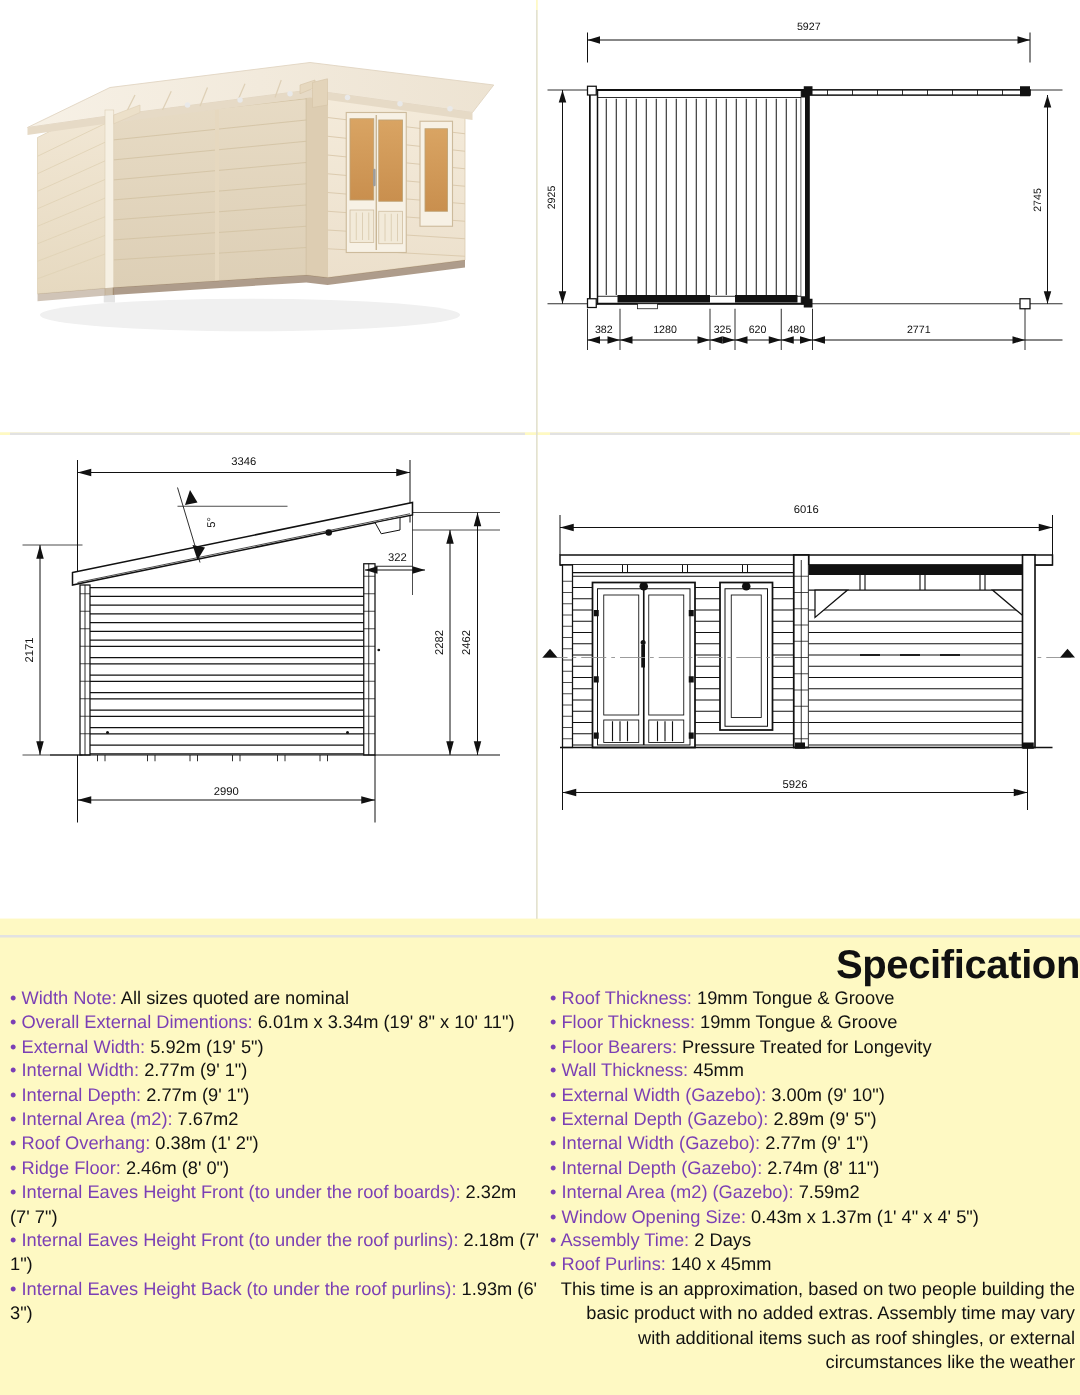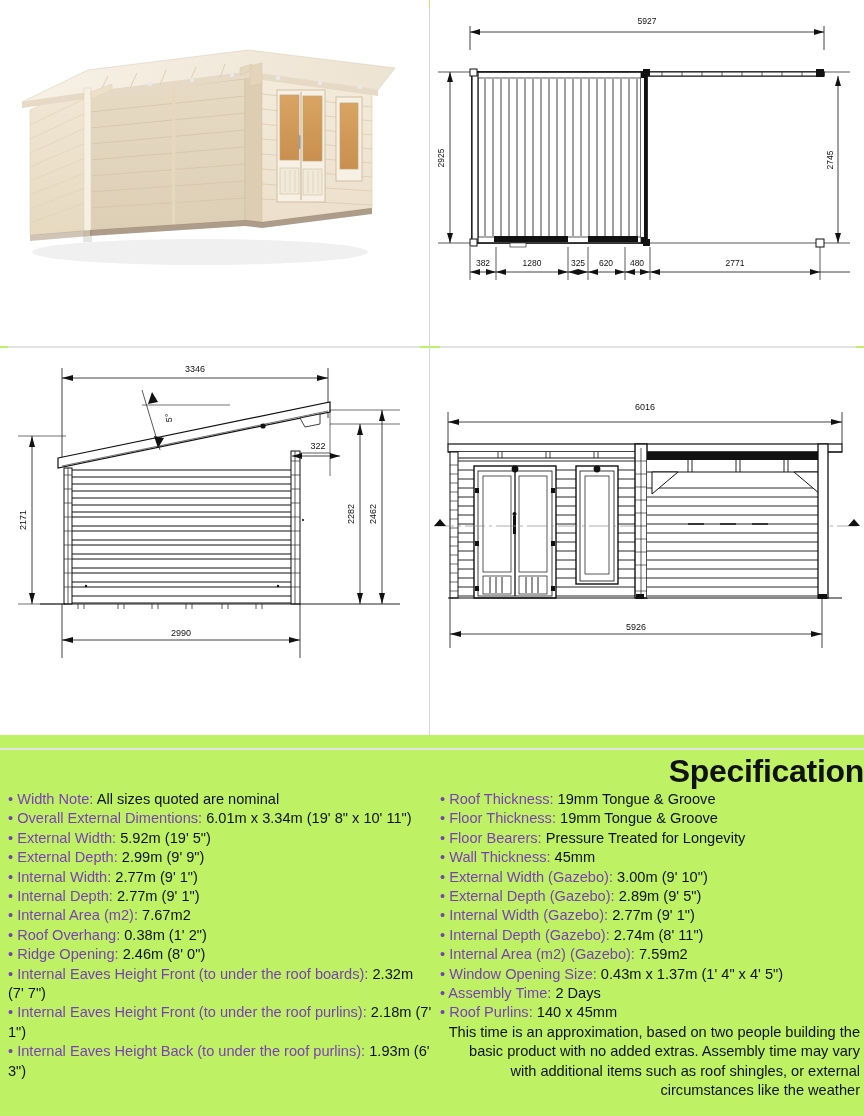--- a/index.html
+++ b/index.html
@@ -3,21 +3,21 @@
 <meta charset="utf-8">
 <style>
   * { box-sizing: border-box; }
   html, body {
     margin: 0; padding: 0;
     width: 864px; height: 1116px;
     background: #ffffff;
     font-family: "Liberation Sans", sans-serif;
     overflow: hidden;
   }
-  #page { position: relative; width: 864px; height: 1116px; background:#bef264; }
+  #page { position: relative; width: 864px; height: 1116px; background:#fef9c3; }
 
   
   .grid { position: relative; width: 864px; height: 748px; }
   .vdiv {
     position: absolute; left: 429px; top: 8px; width: 1px; height: 727px;
     background: #d6d6d6;
   }
   .hrule { position: absolute; height: 2px; background: #e2e2e2; }
   .hrule.r1 { left: 8px;   top: 346px; width: 412px; }
   .hrule.r2 { left: 440px; top: 346px; width: 416px; }
@@ -623,26 +623,25 @@
   </div>
 
   <div class="spec-sep"></div>
   <div class="spec-title">Specification</div>
 
   <div class="spec-cols">
     <div class="col col-left" id="spec-col-left">
         <div class="spec-line"><span class="bullet">• </span><span class="lbl">Width Note:</span><span> All sizes quoted are nominal</span></div>
         <div class="spec-line"><span class="bullet">• </span><span class="lbl">Overall External Dimentions:</span><span> 6.01m x 3.34m (19' 8" x 10' 11")</span></div>
         <div class="spec-line"><span class="bullet">• </span><span class="lbl">External Width:</span><span> 5.92m (19' 5")</span></div>
-        <div class="spec-line"><span class="bullet">• </span><span class="lbl">External Depth:</span><span> 2.99m (9' 9")</span></div>
         <div class="spec-line"><span class="bullet">• </span><span class="lbl">Internal Width:</span><span> 2.77m (9' 1")</span></div>
         <div class="spec-line"><span class="bullet">• </span><span class="lbl">Internal Depth:</span><span> 2.77m (9' 1")</span></div>
         <div class="spec-line"><span class="bullet">• </span><span class="lbl">Internal Area (m2):</span><span> 7.67m2</span></div>
         <div class="spec-line"><span class="bullet">• </span><span class="lbl">Roof Overhang:</span><span> 0.38m (1' 2")</span></div>
-        <div class="spec-line"><span class="bullet">• </span><span class="lbl">Ridge Opening:</span><span> 2.46m (8' 0")</span></div>
+        <div class="spec-line"><span class="bullet">• </span><span class="lbl">Ridge Floor:</span><span> 2.46m (8' 0")</span></div>
         <div class="spec-line"><span class="bullet">• </span><span class="lbl">Internal Eaves Height Front (to under the roof boards):</span><span> 2.32m (7' 7")</span></div>
         <div class="spec-line"><span class="bullet">• </span><span class="lbl">Internal Eaves Height Front (to under the roof purlins):</span><span> 2.18m (7' 1")</span></div>
         <div class="spec-line"><span class="bullet">• </span><span class="lbl">Internal Eaves Height Back (to under the roof purlins):</span><span> 1.93m (6' 3")</span></div>
       </div>
     <div class="col col-right" id="spec-col-right">
         <div class="spec-line"><span class="bullet">• </span><span class="lbl">Roof Thickness:</span><span> 19mm Tongue &amp; Groove</span></div>
         <div class="spec-line"><span class="bullet">• </span><span class="lbl">Floor Thickness:</span><span> 19mm Tongue &amp; Groove</span></div>
         <div class="spec-line"><span class="bullet">• </span><span class="lbl">Floor Bearers:</span><span> Pressure Treated for Longevity</span></div>
         <div class="spec-line"><span class="bullet">• </span><span class="lbl">Wall Thickness:</span><span> 45mm</span></div>
         <div class="spec-line"><span class="bullet">• </span><span class="lbl">External Width (Gazebo):</span><span> 3.00m (9' 10")</span></div>

